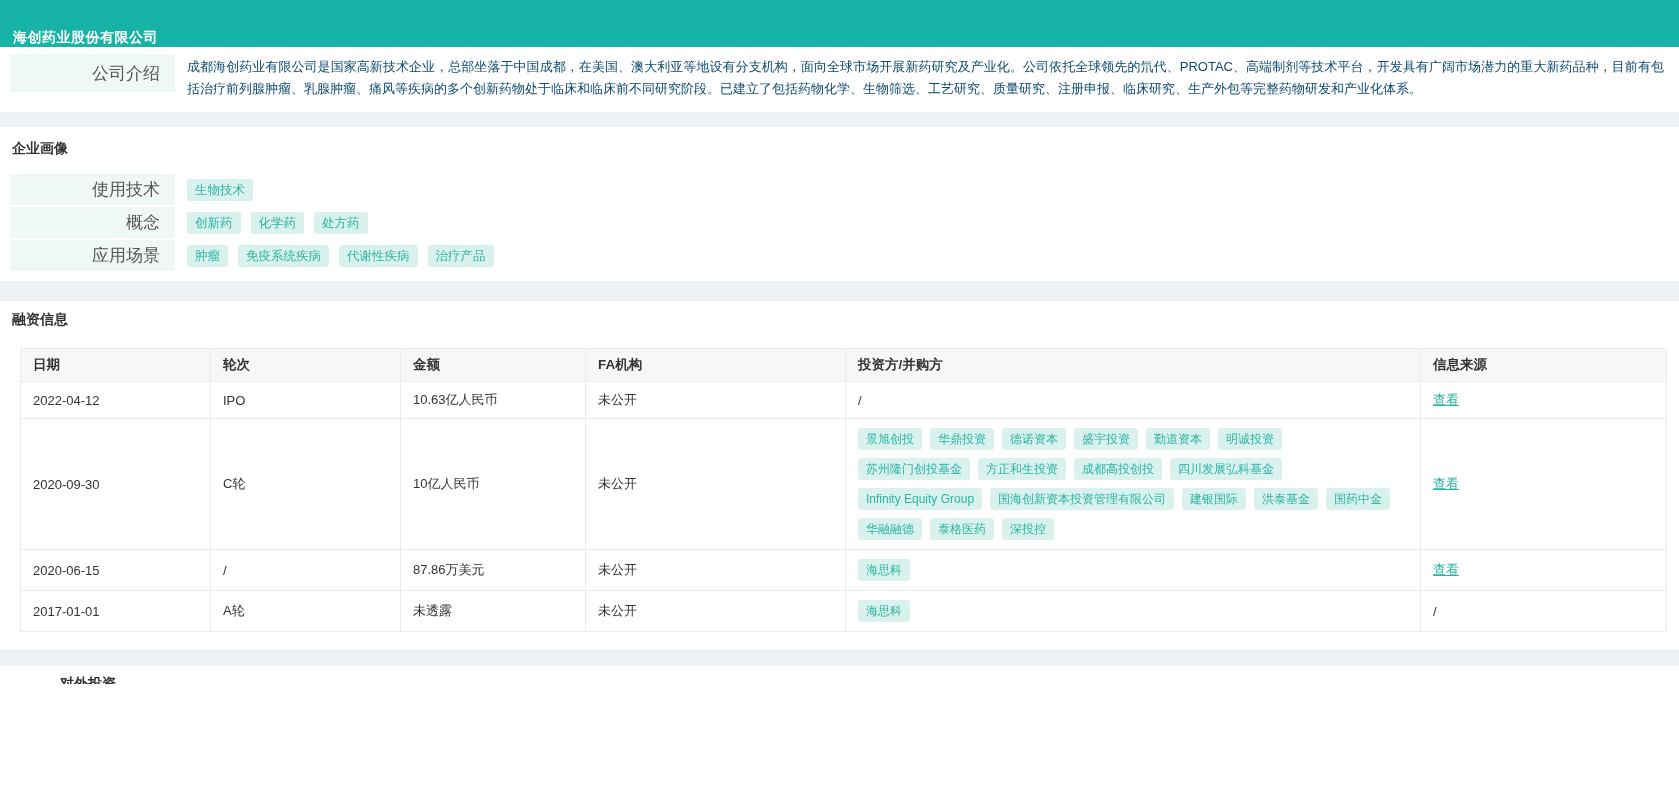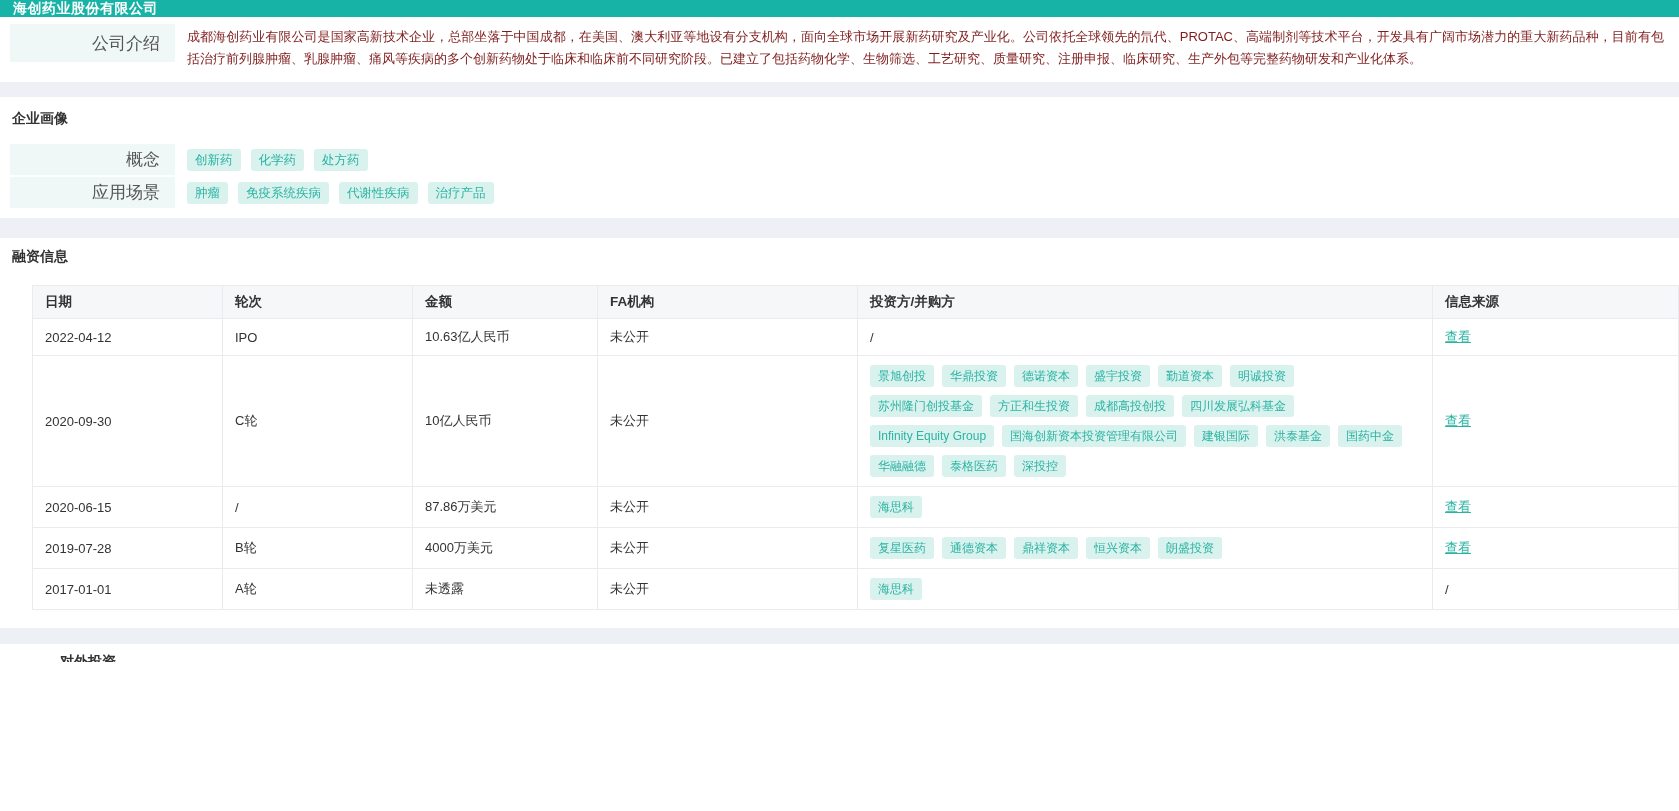--- a/index.html
+++ b/index.html
@@ -13,62 +13,62 @@
     --text:#333;
   }
   *{box-sizing:border-box;}
   html,body{margin:0;padding:0;}
   body{
     width:1679px;height:811px;overflow:hidden;background:#fff;
     font-family:"Liberation Sans","DejaVu Sans",sans-serif;
     font-size:13px;color:var(--text);
   }
   .topbar{
-    height:17px;background:var(--accent);display:flex;align-items:flex-start;
+    height:47px;background:var(--accent);display:flex;align-items:flex-end;
     padding:0 13px;
   }
   .topbar-title{color:#fff;font-weight:bold;font-size:14px;letter-spacing:.5px;}
   .card{background:#fff;}
   .band{background:var(--band);}
   .band-1{height:15px;}
   .band-2{height:20px;}
   .band-3{height:16px;}
 
   
   .kv-row{display:flex;align-items:stretch;}
   .kv-label{
     width:165px;min-width:165px;background:var(--label-bg);color:#555;
     display:flex;align-items:center;justify-content:flex-end;
     padding:0 15px 0 8px;font-size:17px;
   }
   .intro-card{padding:7px 13px 12px 10px;}
   .intro-row .kv-label{height:38px;align-self:flex-start;}
   .intro-text{
-    flex:1;padding:2px 2px 0 12px;line-height:22px;text-align:justify;color:#7f1d1d;
+    flex:1;padding:2px 2px 0 12px;line-height:22px;text-align:justify;color:#0c4a6e;
   }
 
   .section-title{font-size:14px;font-weight:bold;color:#333;margin:0;}
 
   .portrait-card{padding:13px 13px 8px 10px;border-radius:30px;}
   .portrait-card .section-title{margin:0 0 16px 2px;}
   .portrait-card .kv-row{margin-bottom:2px;min-height:31px;}
   .tag-list{
     flex:1;display:flex;align-items:center;flex-wrap:wrap;
     padding-left:12px;gap:10px;
   }
   .tag{
     background:var(--tag-bg);color:var(--tag-text);
     padding:3px 8px;border-radius:3px;font-size:12.5px;line-height:16px;
     white-space:nowrap;cursor:pointer;
   }
 
   .financing-card{padding:10px 19px 18px 12px;}
   .financing-card .section-title{margin:0 0 19px 0;}
   .fin-table{
-    width:1646px;border-collapse:collapse;table-layout:fixed;margin-left:20px;
+    width:1646px;border-collapse:collapse;table-layout:fixed;margin-left:8px;
   }
   .fin-table th,.fin-table td{
     border:1px solid var(--border);text-align:left;vertical-align:middle;
   }
   .fin-table th{
     background:var(--thead-bg);font-weight:bold;color:#333;font-size:13.5px;
     height:33px;padding:0 12px;
   }
   .fin-table td{
     padding:9px 12px;height:36px;color:#333;font-size:13px;background:#fff;
@@ -98,20 +98,26 @@
       <div class="kv-label">公司介绍</div>
       <div class="intro-text">成都海创药业有限公司是国家高新技术企业，总部坐落于中国成都，在美国、澳大利亚等地设有分支机构，面向全球市场开展新药研究及产业化。公司依托全球领先的氘代、PROTAC、高端制剂等技术平台，开发具有广阔市场潜力的重大新药品种，目前有包括治疗前列腺肿瘤、乳腺肿瘤、痛风等疾病的多个创新药物处于临床和临床前不同研究阶段。已建立了包括药物化学、生物筛选、工艺研究、质量研究、注册申报、临床研究、生产外包等完整药物研发和产业化体系。</div>
     </div>
   </section>
 
   <div class="band band-1"></div>
 
   <section class="card portrait-card">
     <h2 class="section-title">企业画像</h2>
     <div id="portrait-rows">
+        <div class="kv-row">
+          <div class="kv-label">使用技术</div>
+          <div class="tag-list">
+            <span class="tag">生物技术</span>
+          </div>
+        </div>
         <div class="kv-row">
           <div class="kv-label">概念</div>
           <div class="tag-list">
             <span class="tag">创新药</span>
             <span class="tag">化学药</span>
             <span class="tag">处方药</span>
           </div>
         </div>
         <div class="kv-row">
           <div class="kv-label">应用场景</div>
@@ -167,28 +173,20 @@
           </tr>
           <tr>
             <td>2020-06-15</td>
             <td>/</td>
             <td>87.86万美元</td>
             <td>未公开</td>
             <td class="investors-cell"><span class="tag">海思科</span></td>
             <td><a class="view-link">查看</a></td>
           </tr>
           <tr>
-            <td>2019-07-28</td>
-            <td>B轮</td>
-            <td>4000万美元</td>
-            <td>未公开</td>
-            <td class="investors-cell"><span class="tag">复星医药</span><span class="tag">通德资本</span><span class="tag">鼎祥资本</span><span class="tag">恒兴资本</span><span class="tag">朗盛投资</span></td>
-            <td><a class="view-link">查看</a></td>
-          </tr>
-          <tr>
             <td>2017-01-01</td>
             <td>A轮</td>
             <td>未透露</td>
             <td>未公开</td>
             <td class="investors-cell"><span class="tag">海思科</span></td>
             <td>/</td>
           </tr>
         </tbody>
     </table>
   </section>

